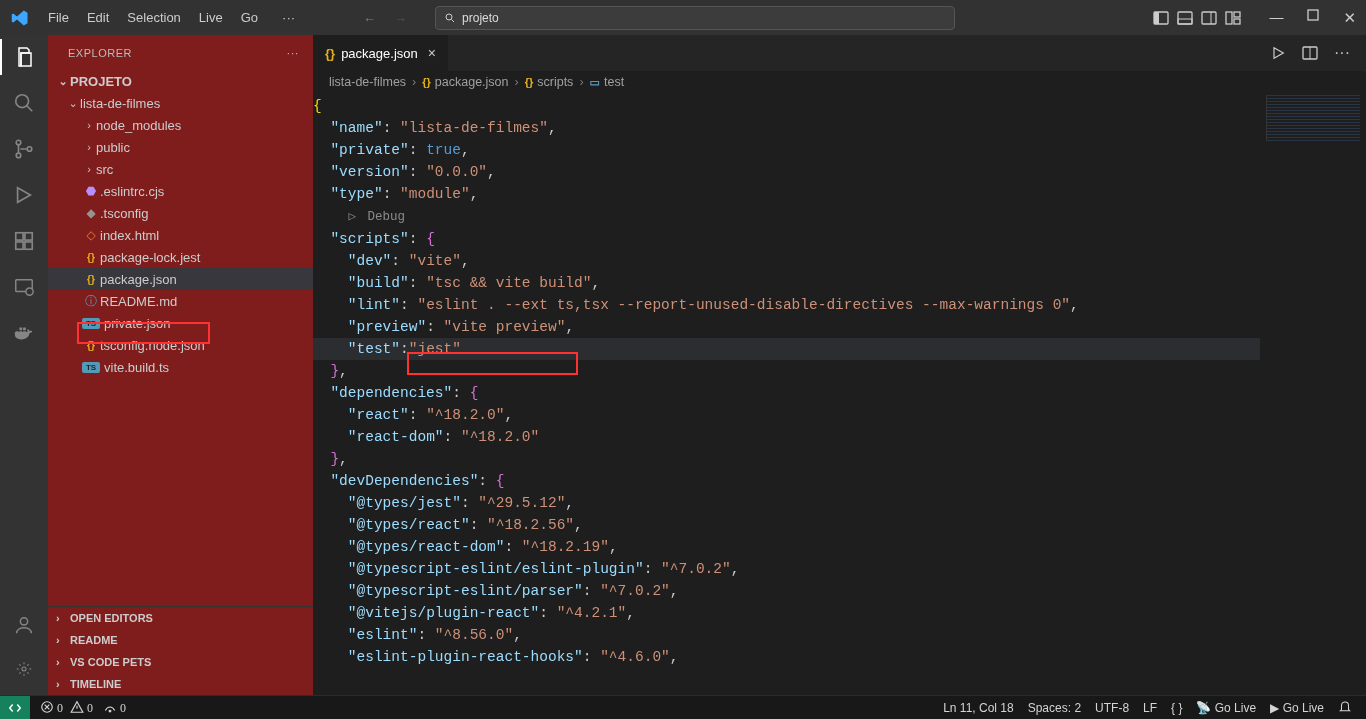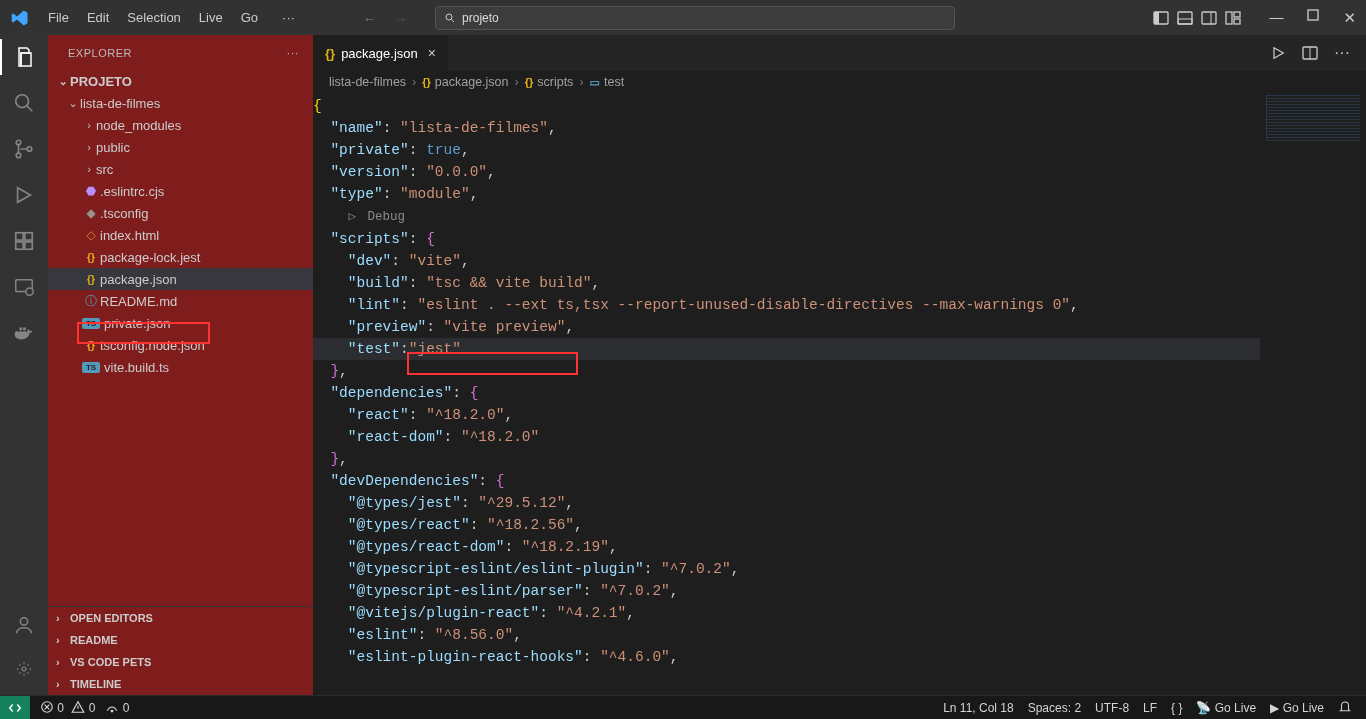--- a/index.html
+++ b/index.html
@@ -60,21 +60,21 @@
   .tk-pun { color:#cccccc; }
   .tk-bool { color:#569cd6;text-align:center; }
   .debug-lens { color:#8b8b8b; font-size:12.5px; display:inline-flex; align-items:center; gap:4px; padding-left:18px; }
 
   .minimap { position:absolute; right:0; top:0; width:106px; height:100%; background:#1e1e1e; }
   .minimap-content { position:absolute; top:2px; left:6px; right:6px; height:46px; background:
       repeating-linear-gradient(#2c4057 0 1px, transparent 1px 3px);
       border-left:1px solid #3b3f42; opacity:0.7; }
 
   .statusbar { height:24px; background:#181818; color:#d4d4d4; display:flex; align-items:center; font-size:12px; border-top:1px solid #2b2b2b; }
-  .statusbar .sb-left { display:flex; align-items:center; gap:10px; }
+  .statusbar .sb-left { display:flex; align-items:center; gap:10px;font-family:Liberation Serif, serif; }
   .statusbar .remote { background:#16825d; height:24px; display:flex; align-items:center; padding:0 8px; color:#fff; }
   .statusbar .sb-right { margin-left:auto; display:flex; align-items:center; gap:14px; padding-right:14px; }
 
   .gear { width:16px; height:16px; }
 
   
   .hl1 { left:77px; top:322px; width:133px; height:22px; }
   .hl2 { left:407px; top:352px; width:171px; height:23px; }
   .abs { position:absolute; border:2px solid #ff3131; pointer-events:none; }
 

